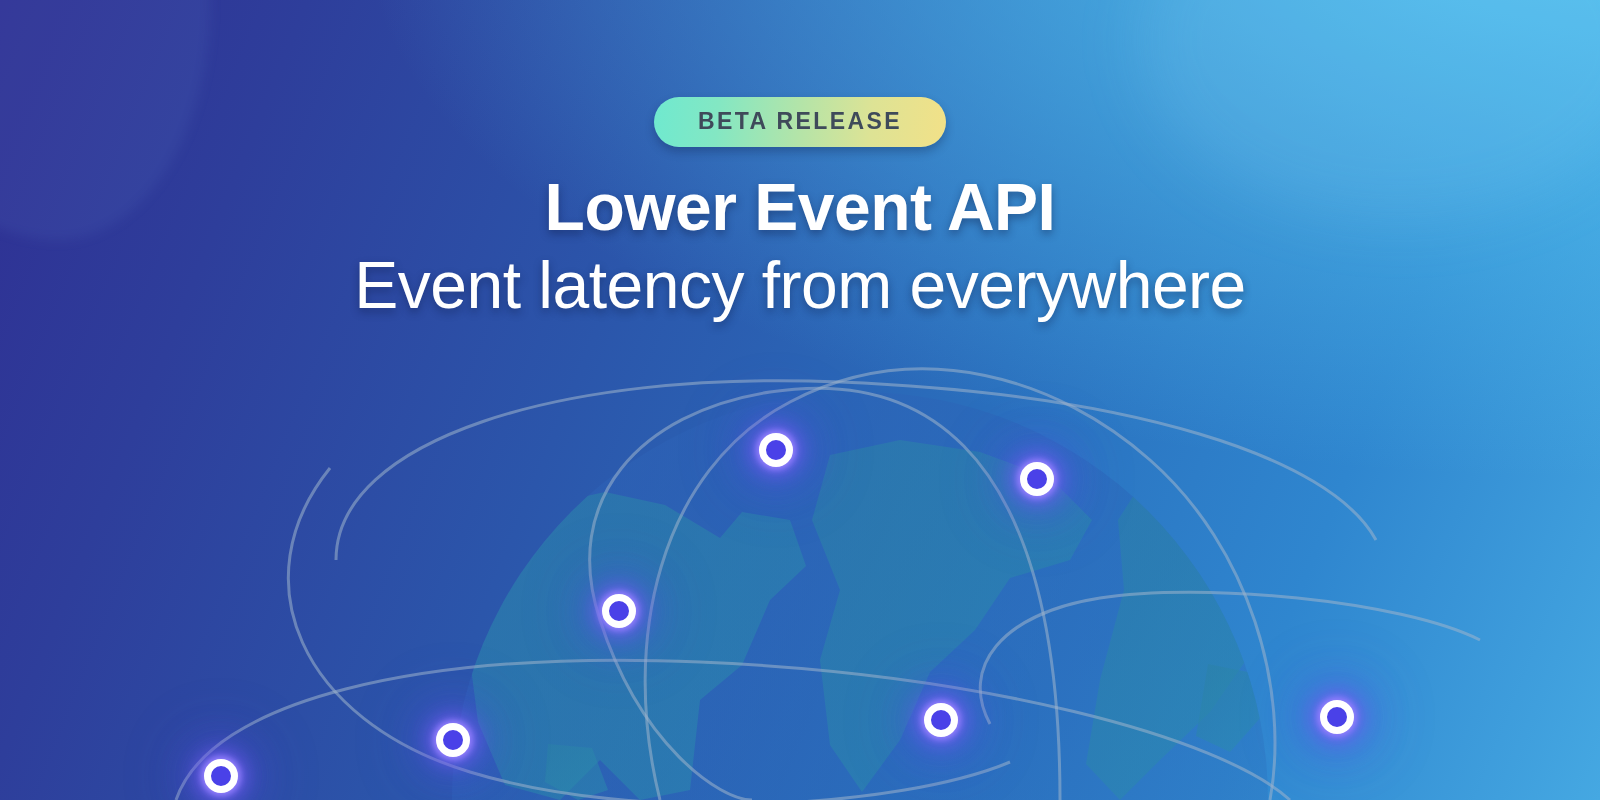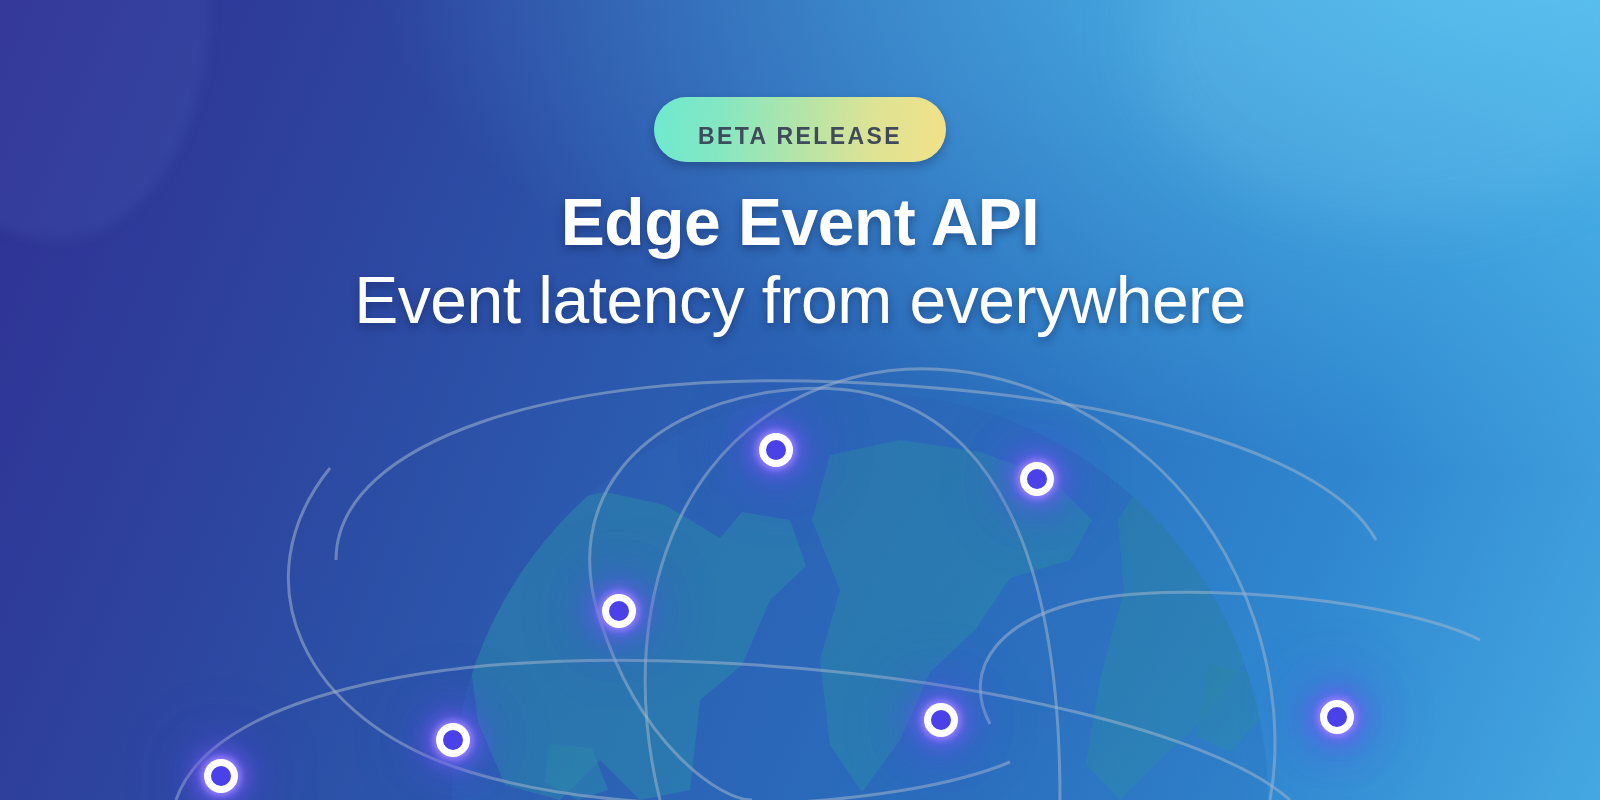--- a/index.html
+++ b/index.html
@@ -71,21 +71,21 @@
   .content {
     position: absolute;
     left: 0; top: 0;
     width: 1600px;
     text-align: center;
   }
 
   .badge {
     display: inline-block;
     margin-top: 97px;
-    padding: 28px 44px 14px 44px;
+    padding: 13px 44px 14px 44px;
     border-radius: 34px;
     background: linear-gradient(95deg, #6fe9cf 0%, #83e7c3 22%, #b4e4a8 50%, #ddE395 74%, #f2e188 100%);
     color: #3f4a5a;
     font-size: 23px;
     font-weight: bold;
     letter-spacing: 2.4px;
     line-height: 1;
     box-shadow: 0 5px 10px rgba(10,20,60,0.28);
   }
 
@@ -163,17 +163,17 @@
   <div class="node" style="left:776px; top:450px;"></div>
   <div class="node" style="left:1037px; top:479px;"></div>
   <div class="node" style="left:619px; top:611px;"></div>
   <div class="node" style="left:453px; top:740px;"></div>
   <div class="node" style="left:941px; top:720px;"></div>
   <div class="node" style="left:1337px; top:717px;"></div>
   <div class="node" style="left:221px; top:776px;"></div>
 
   <div class="content">
     <div class="badge">BETA RELEASE</div>
-    <h1 class="title">Edge Event API</h1>
+    <h1 class="title">Lower Event API</h1>
     <p class="subtitle">Event latency from everywhere</p>
   </div>
 
 </div>
 
 </body></html>

